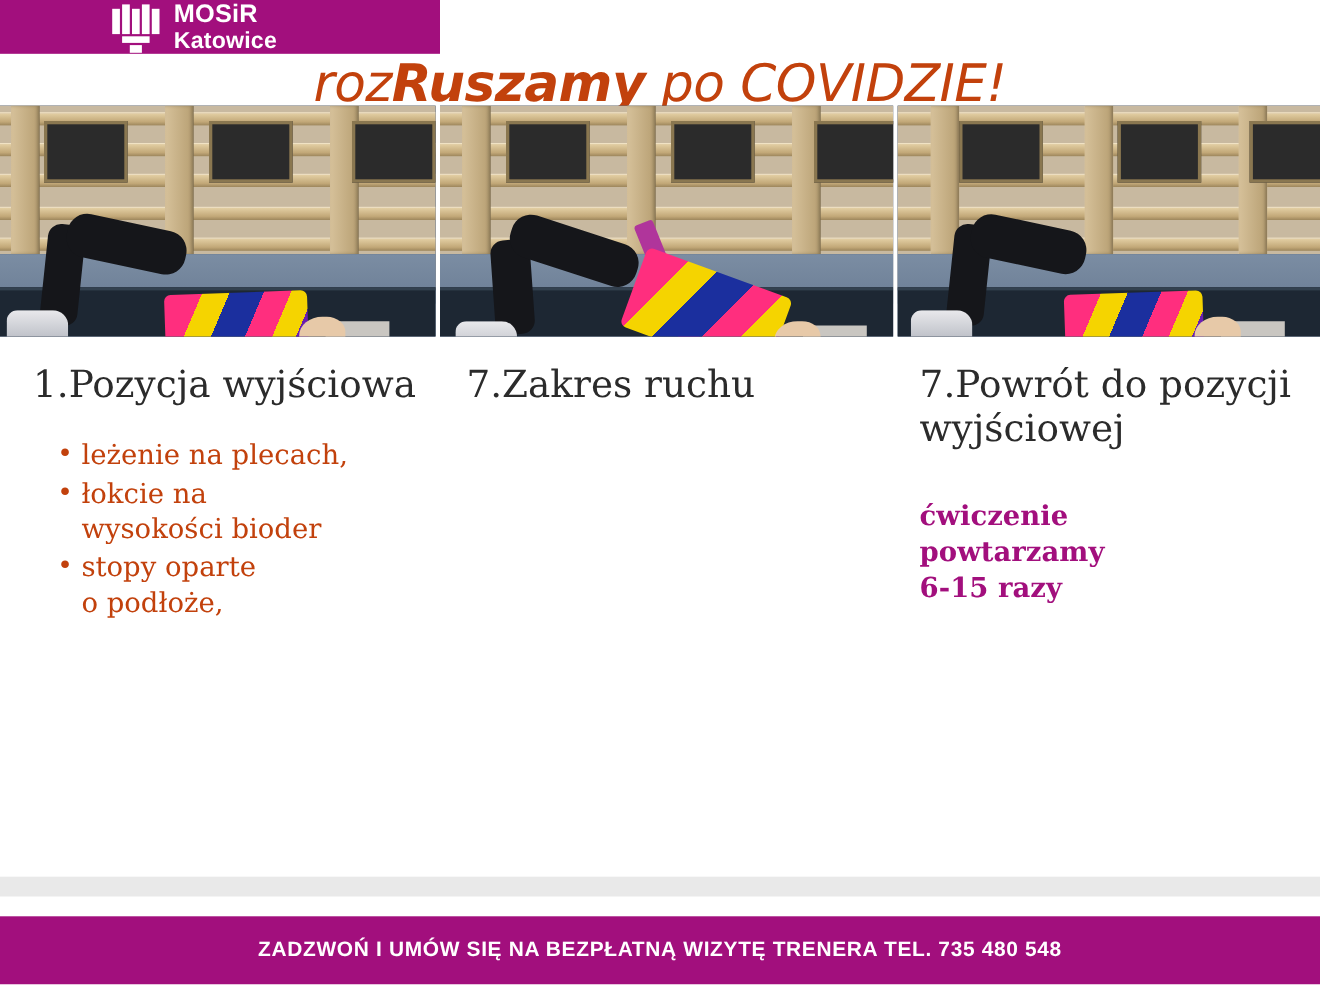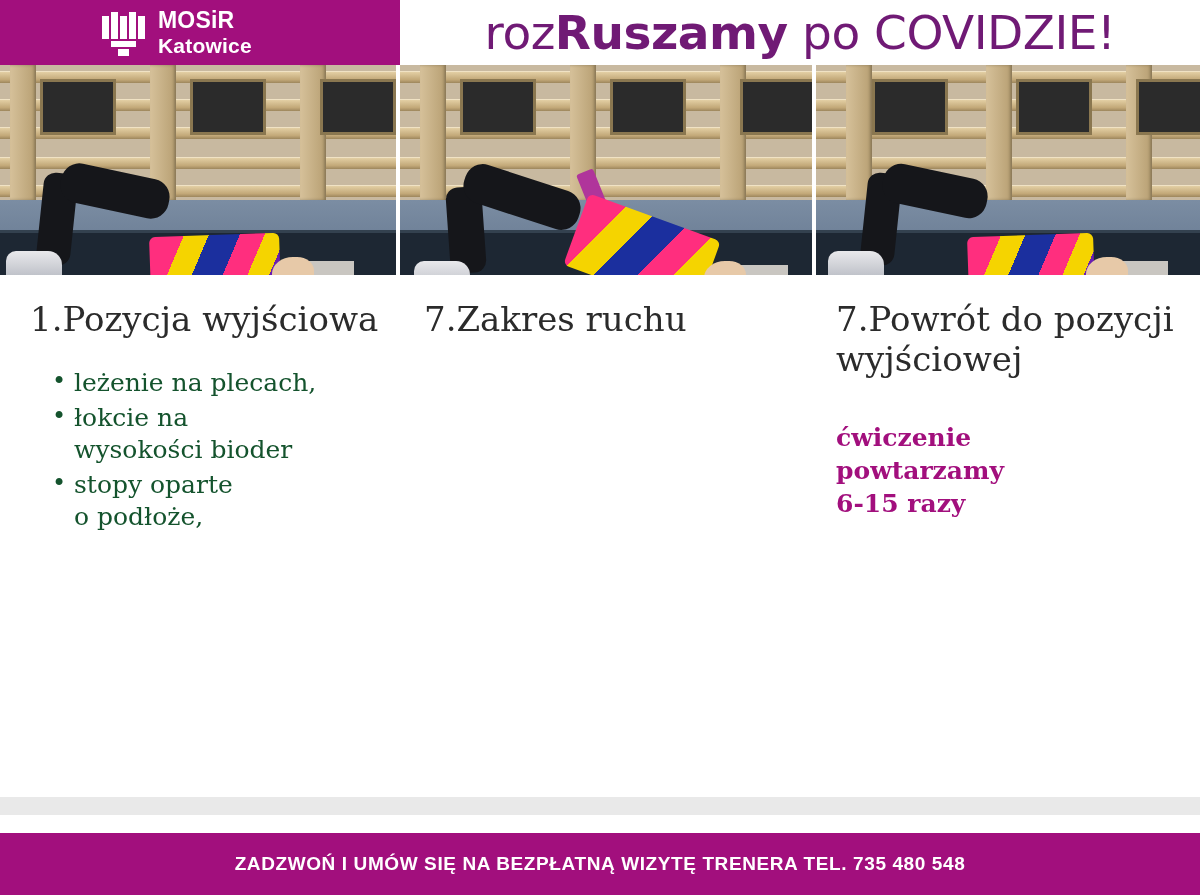--- a/index.html
+++ b/index.html
@@ -11,23 +11,24 @@
   body {
     width: 1200px;
     height: 895px;
     font-family: "Liberation Sans", sans-serif;
     overflow: hidden;
     position: relative;
   }
 
   
   .header {
-    height: 65px;
+    height: 96px;
     display: flex;
     width: 100%;
+    flex-direction: column;
   }
   .logo-block {
     width: 400px;
     background: #a20f7d;
     display: flex;
     align-items: center;
     padding-left: 100px;
     box-sizing: border-box;
   }
   .logo-mark {
@@ -68,23 +69,24 @@
   .title-block {
     flex: 1;
     background: #ffffff;
     display: flex;
     align-items: center;
     justify-content: center;
   }
   .title-text {
     font-family: "DejaVu Sans", sans-serif;
     font-size: 47px;
-    color: #701a75;
+    color: #c2410c;
     letter-spacing: -0.5px;
     white-space: nowrap;
+    font-style: italic;
   }
   .title-text .bold { font-weight: bold; }
 
   
   .photos {
     display: flex;
     width: 100%;
     height: 210px;
   }
   .photo {
@@ -227,21 +229,21 @@
     font-weight: normal;
   }
   .col2 .step-title { margin-left: 6px; }
 
   ul.bullets {
     margin: 28px 0 0 0;
     padding: 0 0 0 22px;
     list-style: none;
     font-family: "DejaVu Serif", serif;
     font-size: 25px;
-    color: #14532d;
+    color: #c2410c;
     line-height: 1.30;
   }
   ul.bullets li {
     position: relative;
     padding-left: 22px;
     margin-bottom: 2px;
     white-space: pre-line;
   }
   ul.bullets li::before {
     content: "\2022";

